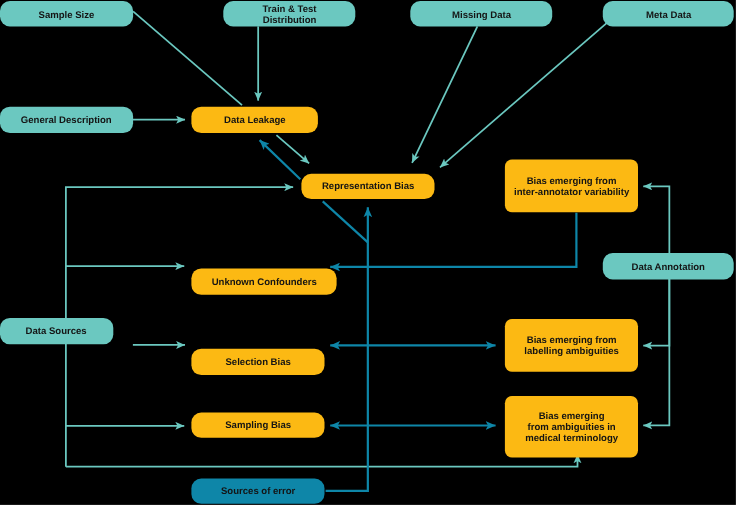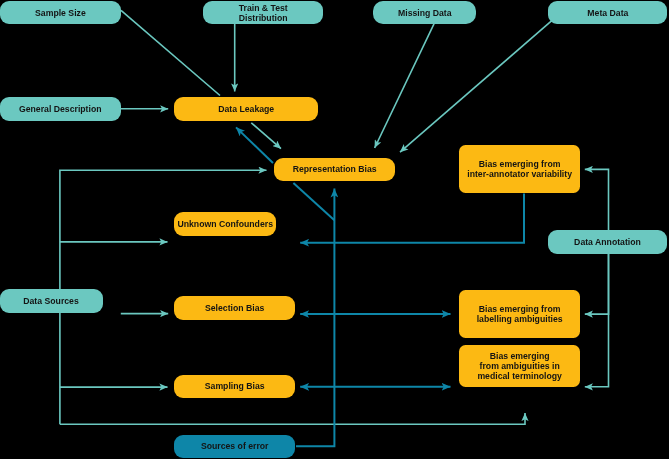--- a/index.html
+++ b/index.html
@@ -58,31 +58,31 @@
         <path d="M524,193.5 L524,242.7 L300.2,242.7" stroke-linecap="butt" stroke-linejoin="miter" marker-end="url(#ah-blue)"></path>
         <path d="M450.5,314.0 L300.2,314.0" stroke-linecap="butt" stroke-linejoin="miter" marker-end="url(#ah-blue)" marker-start="url(#ah-blue-s)"></path>
         <path d="M450.5,386.8 L300.2,386.8" stroke-linecap="butt" stroke-linejoin="miter" marker-end="url(#ah-blue)" marker-start="url(#ah-blue-s)"></path>
         <path d="M296,446.3 L334.4,446.3 L334.4,188.5" stroke-linecap="butt" stroke-linejoin="miter" marker-end="url(#ah-blue)"></path>
         <path d="M293.4,183.1 L334.4,220.3" stroke-linecap="butt" stroke-linejoin="miter"></path>
       </g>
   </svg>
 <div class="node teal pill" style="left: -0.5px; top: 1.4px; width: 121.8px; height: 22.8px;"><span class="lbl">Sample Size</span></div>
     <div class="node teal pill" style="left: 175.4px; top: 1.4px; width: 119.7px; height: 22.8px; margin-left: 28px;"><span class="lbl">Train &amp; Test
 Distribution</span></div>
-    <div class="node teal pill" style="left: 373.3px; top: 1.2px; width: 103px; height: 22.9px; border-radius: 10px;"><span class="lbl">Missing Data</span></div>
+    <div class="node teal pill" style="left: 373.3px; top: 1.2px; width: 129px; height: 22.9px;"><span class="lbl">Missing Data</span></div>
     <div class="node teal pill" style="left: 548.4px; top: 1.2px; width: 119px; height: 22.9px; justify-content: center;"><span class="lbl">Meta Data</span></div>
     <div class="node teal pill" style="left: -0.5px; top: 97.3px; width: 121.5px; height: 23.4px;"><span class="lbl">General Description</span></div>
-    <div class="node amber pill" style="left: 174.2px; top: 97px; width: 144px; height: 23.5px;"><span class="lbl">Data Leakage</span></div>
+    <div class="node amber pill" style="left: 174.2px; top: 97px; width: 115px; height: 23.5px;"><span class="lbl">Data Leakage</span></div>
     <div class="node amber pill" style="left: 274.2px; top: 157.5px; width: 121px; height: 23.3px;"><span class="lbl">Representation Bias</span></div>
     <div class="node amber soft" style="left: 458.9px; top: 144.9px; width: 121.5px; height: 48.3px;"><span class="lbl">Bias emerging from
 inter-annotator variability</span></div>
-    <div class="node amber pill" style="left: 174.2px; top: 212px; width: 102px; height: 23.8px;"><span class="lbl">Unknown Confounders</span></div>
+    <div class="node amber pill" style="left: 174.2px; top: 244px; width: 132px; height: 23.8px;"><span class="lbl">Unknown Confounders</span></div>
     <div class="node teal pill" style="left: 548.1px; top: 229.7px; width: 118.8px; height: 23.9px;"><span class="lbl">Data Annotation</span></div>
     <div class="node teal pill" style="left: -0.5px; top: 289px; width: 103px; height: 23.8px;"><span class="lbl">Data Sources</span></div>
-    <div class="node amber pill" style="left: 174.2px; top: 296px; width: 121px; height: 23.8px;"><span class="lbl">Selection Bias</span></div>
+    <div class="node amber pill" style="left: 174.2px; top: 317px; width: 121px; height: 23.8px;"><span class="lbl">Selection Bias</span></div>
     <div class="node amber soft" style="left: 458.9px; top: 289.6px; width: 121.5px; height: 48.4px;"><span class="lbl">Bias emerging from
 labelling ambiguities</span></div>
     <div class="node amber pill" style="left: 174.2px; top: 374.5px; width: 121px; height: 23.8px;"><span class="lbl">Sampling Bias</span></div>
-    <div class="node amber soft" style="left: 458.9px; top: 345px; width: 121.5px; height: 42px;"><span class="lbl">Bias emerging
+    <div class="node amber soft" style="left: 458.9px; top: 360px; width: 121.5px; height: 56px;"><span class="lbl">Bias emerging
 from ambiguities in
 medical terminology</span></div>
     <div class="node deep pill" style="left: 174.2px; top: 434.5px; width: 121px; height: 23.8px;"><span class="lbl">Sources of error</span></div>
   </div>
 
 </body></html>

